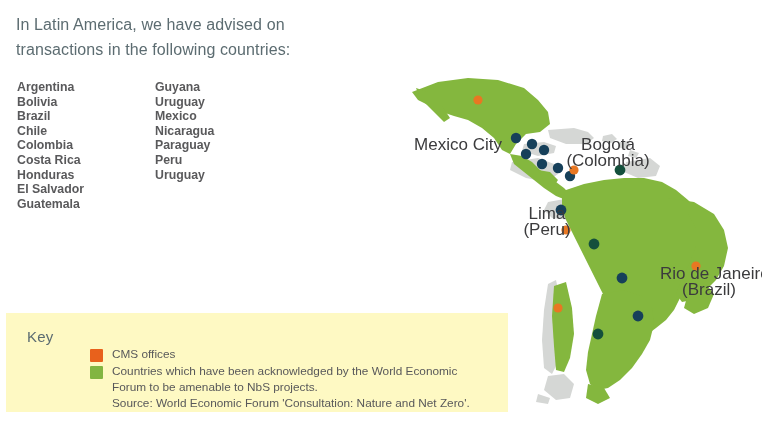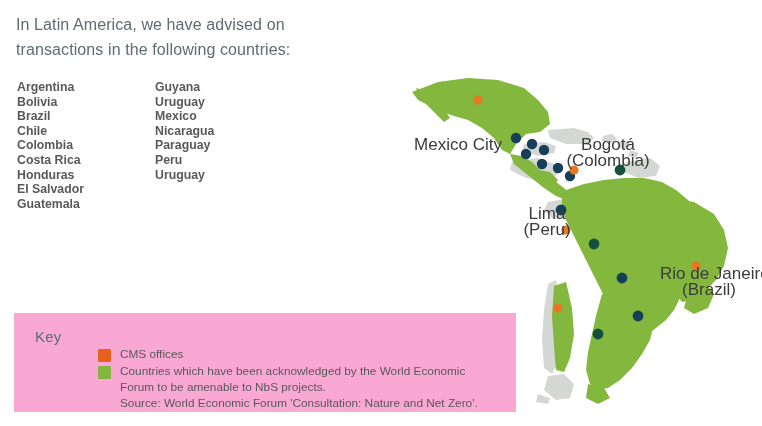--- a/index.html
+++ b/index.html
@@ -22,22 +22,22 @@
   .countries{position:absolute;left:17px;top:80px;display:flex;}
   .col{display:flex;flex-direction:column;font-weight:bold;}
   .col.c1{width:138px;}
   .col.c2{width:140px;}
   .country{
     font-size:12.3px;line-height:14.6px;color:#59595b;white-space:nowrap;
   }
 
   
   .keyband{
-    position:absolute;left:14px;top:313px;width:502px;height:99px;
-    background:#f9a8d4;
+    position:absolute;left:6px;top:313px;width:502px;height:99px;
+    background:#fef9c3;
     text-decoration:underline;
   }
   .key-label{
     position:absolute;left:21px;top:15px;
     font-size:15px;color:#5c6c71;letter-spacing:.2px;
   }
   .key-items{position:absolute;left:84px;top:14px;width:410px;margin-top:20px;}
   .key-row{display:flex;align-items:flex-start;margin-bottom:1px;}
   .sw{
     width:13px;height:13px;flex:0 0 13px;margin-top:2px;margin-right:9px;

